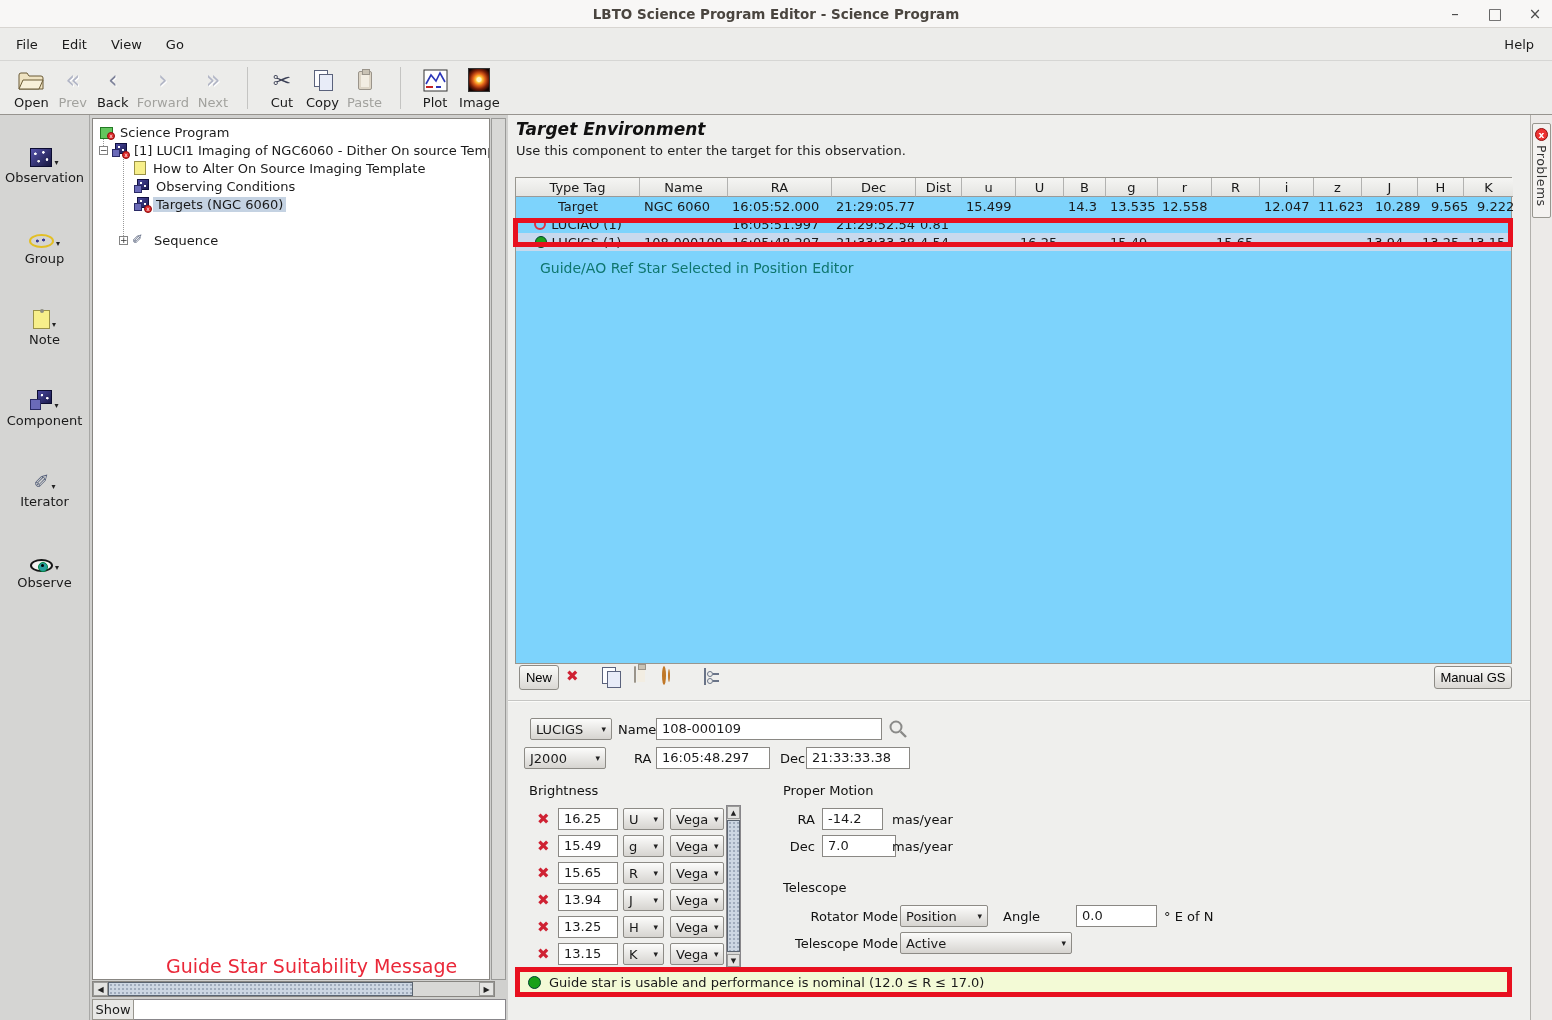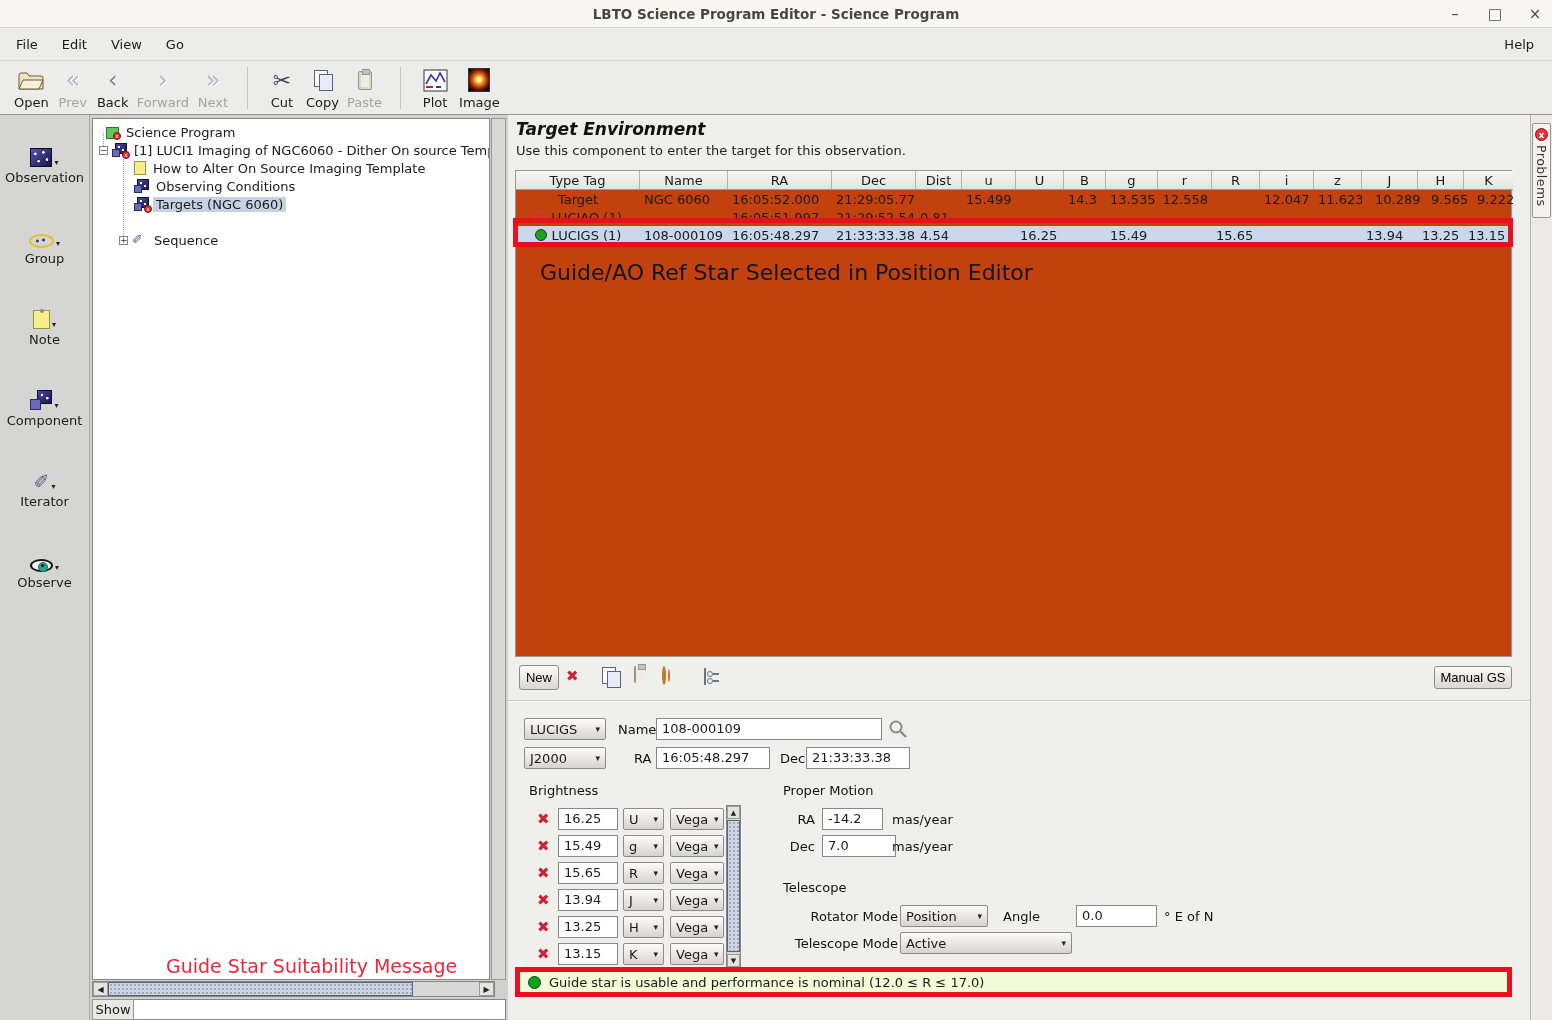--- a/index.html
+++ b/index.html
@@ -89,34 +89,34 @@
   .hscroll .track { flex:1; }
   .show-row { position:absolute; left:2px; top:884px; width:414px; height:21px; display:flex; }
   .show-label { width:42px; background:#e8e8e6; border:1px solid #98968f; display:flex; align-items:center; justify-content:center; }
   .show-input { flex:1; background:#fff; border:1px solid #88868a; border-left:none; }
 
   
   .main { position:absolute; left:508px; top:0; width:1022px; height:905px; background:#efefed; }
   .main-title { position:absolute; left:8px; top:4px; font-size:17px; font-weight:bold; font-style:italic; color:#111; }
   .main-sub { position:absolute; left:8px; top:28px; font-size:13px; color:#222; }
 
-  .tbl { position:absolute; left:7px; top:55px; width:997px; height:487px; background:#c2410c; border:1px solid #98968f; }
+  .tbl { position:absolute; left:7px; top:62px; width:997px; height:487px; background:#7dd3fc; border:1px solid #98968f; }
   .thead { display:flex; height:19px; }
   .th { height:19px; background:linear-gradient(#f5f5f3,#e4e4e1); border-right:1px solid #b2b2b0; border-bottom:1px solid #9a9a98; font-size:13px; display:flex; align-items:center; justify-content:center; flex:none; }
   .th:last-child { border-right:none; }
   .tr { display:flex; height:18px; }
   .tr.selected { background:#c8d9ed; }
   .td { height:18px; padding:0 4px; font-size:13px; display:flex; align-items:center; overflow:hidden; white-space:nowrap; flex:none; }
   .td.type-cell { justify-content:center; gap:5px; }
   .dot { width:12px; height:12px; border-radius:50%; flex:none; }
   .dot.green-status { background:#1fa01f; border:1.5px solid #043; }
   .dot.red-open-status { background:transparent; border:2px solid #e03040; }
 
   .ann-frame { position:absolute; left:5px; top:103px; width:1000px; height:29px; border:5px solid #e8101f; z-index:5; pointer-events:none; }
-  .ann-row-note { position:absolute; left:32px; top:145px; font-size:22px; color:#0f172a; white-space:nowrap; }
+  .ann-row-note { position:absolute; left:32px; top:145px; font-size:14px; color:#0f766e; white-space:nowrap; }
 
   .btn { background:linear-gradient(#fafaf8,#dad8d4); border:1px solid #8d8b86; border-radius:3px; font-size:13px; display:inline-flex; align-items:center; justify-content:center; }
   .btn-new { position:absolute; left:11px; top:550px; width:40px; height:25px; }
   .btn-manualgs { position:absolute; left:926px; top:551px; width:78px; height:23px; }
   .bx { color:#cf2233; font-size:15px; font-weight:bold; line-height:15px; }
   .row-tool { position:absolute; top:554px; }
   .icon-globe { width:19px; height:19px; border:2px solid #c07828; border-radius:50%; position:relative; background:
     linear-gradient(#c07828,#c07828) 50% 0/2px 100% no-repeat,
     linear-gradient(#c07828,#c07828) 0 50%/100% 2px no-repeat; }
   .icon-globe::before { content:""; position:absolute; inset:1px 4px; border:1.5px solid #c07828; border-radius:50%; }
@@ -287,21 +287,21 @@
             <span class="side-caret">▾</span>
           </span>
         <span class="side-label">Observe</span>
       </div>
     </div>
 
     <div class="tree-panel">
       <div class="tree-view">
         <span class="dotline" style="left:10px; top:14px; height:17px;"></span>
         <span class="dotline" style="left:30px; top:33px; height:88px;"></span>
-        <div class="trow" style="top:4px; padding-left:13px;">
+        <div class="trow" style="top:4px; padding-left:7px;">
           <span class="ticon cube">
               <span class="badge-redx"></span>
             </span>
           <span class="tlabel">Science Program</span>
         </div>
         <div class="trow" style="top:22px; padding-left:6px;">
           <span class="expander">−</span>
           <span class="ticon starsq">
               <span class="badge-redx"></span>
             </span>
@@ -386,21 +386,21 @@
               </div>
               <div class="td" style="width: 48px;">
                 <span></span>
               </div>
               <div class="td" style="width: 42px;">
                 <span>14.3</span>
               </div>
               <div class="td" style="width: 52px;">
                 <span>13.535</span>
               </div>
-              <div class="td" style="width: 54px; justify-content: flex-end;">
+              <div class="td" style="width: 54px;">
                 <span>12.558</span>
               </div>
               <div class="td" style="width: 48px;">
                 <span></span>
               </div>
               <div class="td" style="width: 54px;">
                 <span>12.047</span>
               </div>
               <div class="td" style="width: 48px;">
                 <span>11.623</span>
@@ -524,21 +524,21 @@
 
       <button class="btn btn-new">New</button>
       <span class="bx row-tool" style="left:58px;">✖</span>
       <span class="row-tool" style="left:94px; top:552px;"><span class="icon-copy"></span></span>
       <span class="row-tool" style="left:126px; top:552px;"><span class="icon-paste"></span></span>
       <span class="row-tool" style="left:154px; top:553px;"><span class="icon-globe"></span></span>
       <span class="row-tool" style="left:196px; top:554px;"><span class="icon-form"><span class="bar1"></span><span class="bar2"></span></span></span>
       <button class="btn btn-manualgs">Manual GS</button>
       <div class="form-sep"></div>
 
-      <span class="combo" style="left:16px; top:603px; width:82px;">
+      <span class="combo" style="left:22px; top:603px; width:82px;">
         <span>LUCIGS</span>
           <span class="caret">▾</span>
       </span>
       <span class="flabel" style="left:110px; top:607px;">Name</span>
       <span class="tin" style="left:148px; top:603px; width:226px;">108-000109</span>
       <span class="search-glass" style="left:380px; top:604px;">
         <svg width="20" height="20" viewBox="0 0 20 20">
             <circle cx="8" cy="8" r="5.5" fill="none" stroke="#8a8a88" stroke-width="2"></circle>
             <line x1="12.5" y1="12.5" x2="18" y2="18" stroke="#8a8a88" stroke-width="2.4"></line>
           </svg>

